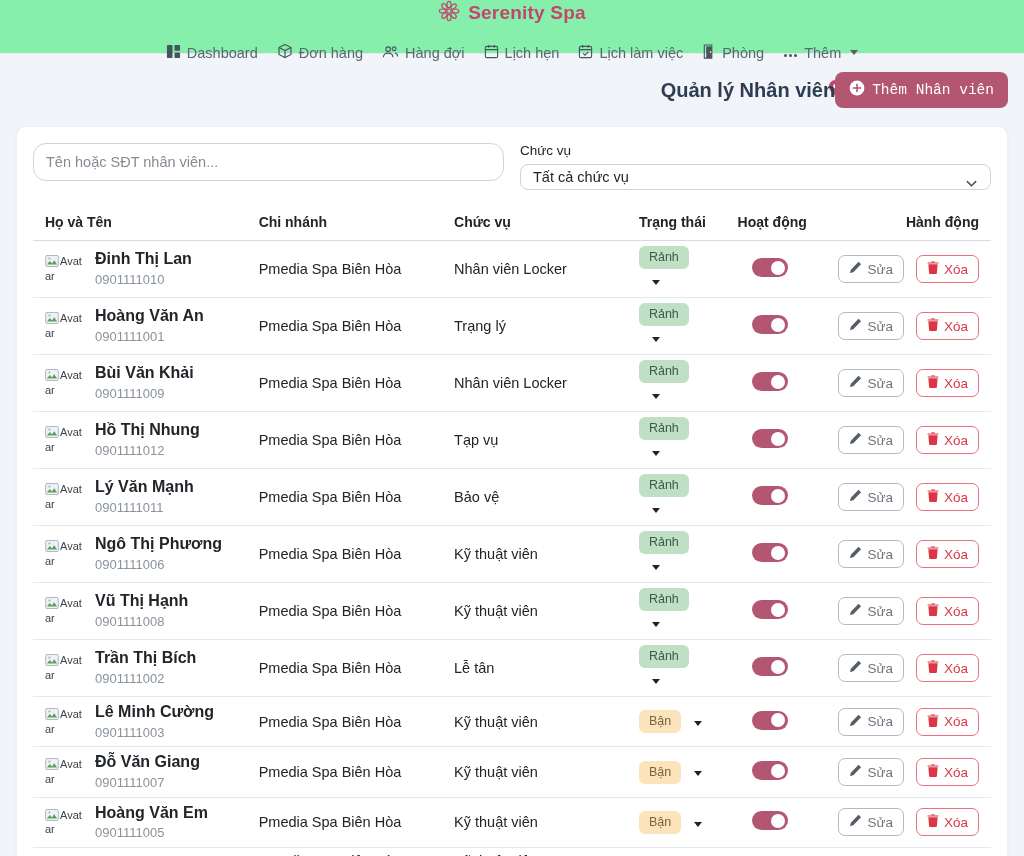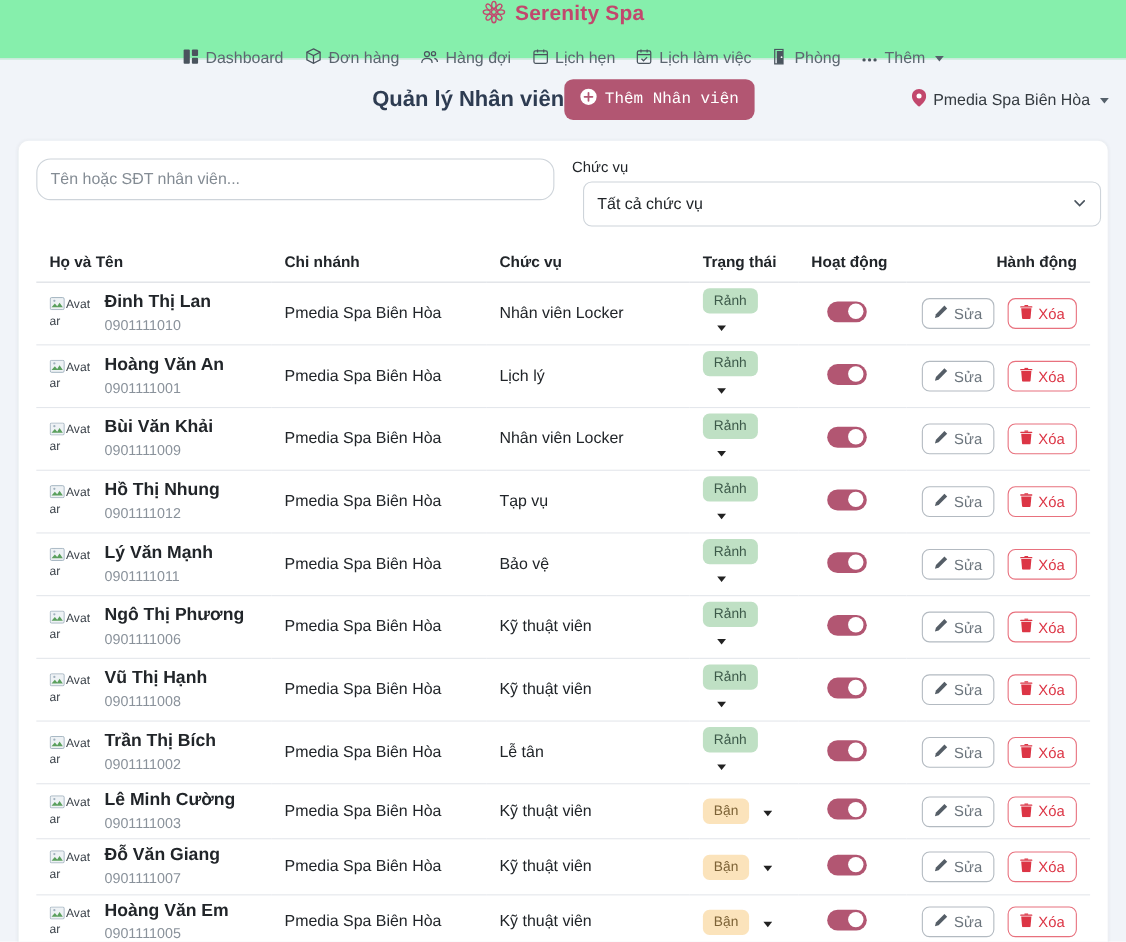--- a/index.html
+++ b/index.html
@@ -28,42 +28,42 @@
   .brand{display:flex;align-items:center;gap:8px;cursor:pointer}
   .brand-text{font-size:19px;font-weight:bold;color:var(--brand);letter-spacing:.2px}
   .nav-items{display:flex;align-items:center;gap:19px;flex:0 0 auto}
   .nav-item{display:flex;align-items:center;gap:6px;color:#5c6670;font-size:14.5px;cursor:pointer;white-space:nowrap}
   .nav-item svg{flex:0 0 auto}
   .nav-right{margin-left:auto;display:flex;align-items:center;gap:14px}
   .branch-sel{display:flex;align-items:center;gap:6px;color:#343a40;font-size:14.5px;cursor:pointer;white-space:nowrap}
   .caret{display:inline-block;width:0;height:0;border-left:4px solid transparent;border-right:4px solid transparent;border-top:5px solid #55606b;margin-left:3px}
   
   .main{padding:14px 16px 16px}
-  .page-head{display:flex;align-items:center;justify-content:center;margin:4px 0 18px}
+  .page-head{display:flex;align-items:center;justify-content:flex-end;margin:4px 0 18px}
   .page-title{font-size:20px;font-weight:bold;color:var(--title)}
   .add-btn{
     display:flex;align-items:center;gap:7px;background:var(--accent);color:#fff;
     border:none;border-radius:8px;padding:8px 14px;font-size:14.5px;cursor:pointer;
     font-family:Liberation Mono, monospace;
   }
   .card{
     background:#fff;border-radius:10px;border:1px solid #eceff3;
     box-shadow:0 1px 3px rgba(30,40,60,.05);padding:16px;
   }
   
   .filters{display:grid;grid-template-columns:1fr 1fr;gap:16px;margin-bottom:16px}
   .filter label{display:block;font-size:13.5px;color:#212529;margin-bottom:6px}
   .text-input{
     width:100%;height:38px;border:1px solid #ced4da;border-radius:13px;
     padding:0 12px;font-size:14.5px;font-family:inherit;color:#212529;background:#fff;
   }
   .text-input::placeholder{color:#848c94}
   .select-box{
-    position:relative;width:100%;height:41px;border:1px solid #ced4da;border-radius:8px;
-    padding:0 32px 0 12px;font-size:14.5px;display:flex;align-items:center;background:#fff;cursor:pointer;margin-left:10px;
+    position:relative;width:100%;height:26px;border:1px solid #ced4da;border-radius:8px;
+    padding:0 32px 0 12px;font-size:14.5px;display:flex;align-items:center;background:#fff;cursor:pointer;
   }
   .select-box svg{position:absolute;right:12px;top:12px}
   
   table{width:100%;border-collapse:collapse}
   th{
     text-align:left;font-size:14px;font-weight:bold;color:#212529;
     padding:8px 12px 10px;border-bottom:1px solid #d7dbe0;white-space:nowrap;
   }
   th:last-child{text-align:right}
   td{padding:5px 12px;border-bottom:1px solid var(--border);font-size:14.5px;color:#212529;vertical-align:middle}
@@ -306,21 +306,21 @@
                     <path d="m2 11 3.5-4 2.5 2.8L10.5 6l3.5 5z" fill="#5ba05e"></path>
                     <circle cx="5" cy="4" r="1.2" fill="#9fb0bd"></circle>
                   </svg><span class="alt-text">Avatar</span></span>
         <div class="name-info">
           <div class="staff-name">Hoàng Văn An</div>
           <div class="staff-phone">0901111001</div>
         </div>
       </div>
     </td>
     <td>Pmedia Spa Biên Hòa</td>
-    <td>Lịch lý</td>
+    <td>Trạng lý</td>
     <td>
       <span class="badge available">Rảnh</span><button class="status-caret"><span class="caret"></span></button>
     </td>
     <td>
       <span class="switch"><span class="knob"></span></span>
     </td>
     <td class="cell-actions">
       <button class="btn-edit">
         <span><svg width="13" height="13" viewBox="0 0 14 14" fill="#555e67">
                     <path d="M10.3.9 13 3.6 4.6 12 1 13l1-3.6L10.3.9z"></path>

